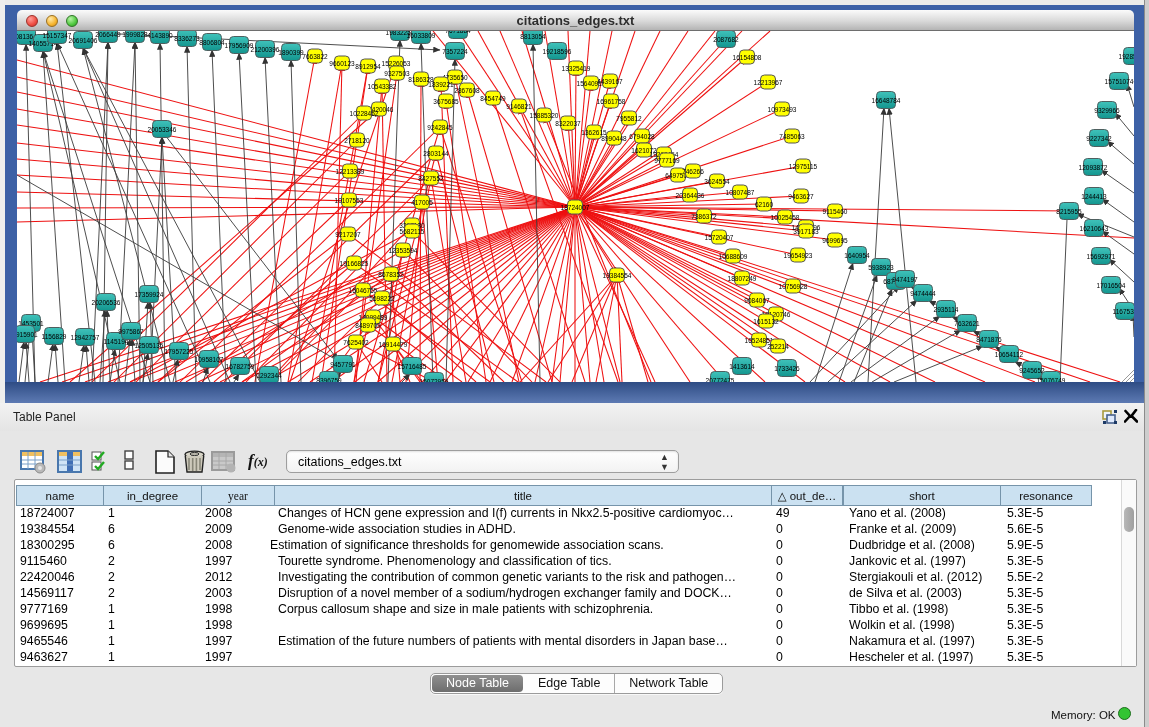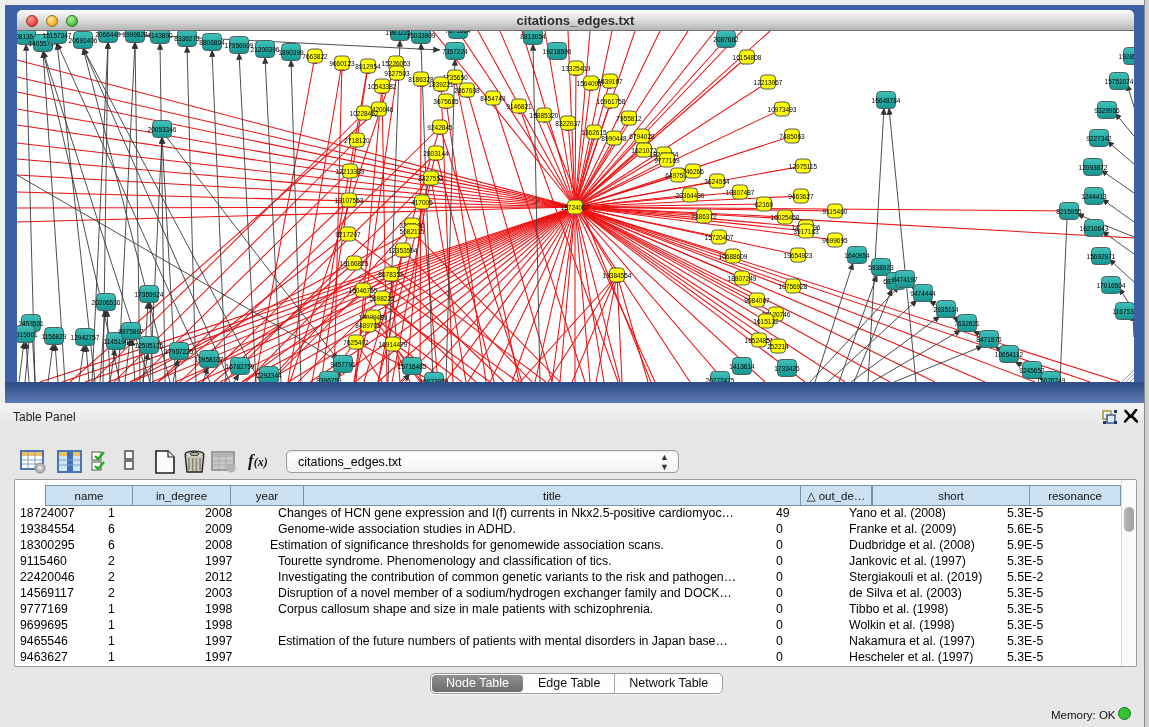--- a/index.html
+++ b/index.html
@@ -12,21 +12,21 @@
 #titlebar { left:17px; top:10px; width:1117px; height:21px; border-radius:5px 5px 0 0; background:linear-gradient(#fbfbfb,#d9d9d9 55%,#b4b4b4); border-bottom:1px solid #6e6e6e; }
 #titlebar .title { position:absolute; left:0; right:0; top:3px; text-align:center; font-size:13px; font-weight:bold; color:#2e2e2e; }
 .tl { position:absolute; top:15px; width:12px; height:12px; border-radius:50%; }
 #canvas { left:17px; top:31px; width:1117px; height:351px; background:#ffffff; overflow:hidden; }
 #rightstrip { left:1144px; top:0; width:5px; height:727px; background:#cdcdcd; border-left:1px solid #8b8b8b; }
 
 #panelhead { left:0; top:403px; width:1144px; height:28px; background:linear-gradient(#f2f2f2,#e4e4e4); }
 #panelhead .t { position:absolute; left:13px; top:7px; font-size:12px; color:#222; }
 #toolbar { left:0; top:431px; width:1144px; height:49px; background:#e6e6e6; }
 #tablepanel { left:14px; top:479px; width:1123px; height:188px; background:#ffffff; border:1px solid #9c9c9c; border-radius:2px; }
-.th { position:absolute; top:485px; height:21px; background:#cbe1f1; border:1px solid #7694aa; border-right:none; font-size:11.5px; color:#111; text-align:center; line-height:20px;margin-left:29px; }
+.th { position:absolute; top:485px; height:21px; background:#cbe1f1; border:1px solid #7694aa; border-right:none; font-size:11.5px; color:#111; text-align:center; line-height:20px; }
 .tr { position:absolute; left:14px; width:1100px; height:16px; font-size:12.3px; color:#000; }
 .tr span { position:absolute; top:0; white-space:nowrap; }
 #vsb { left:1121px; top:480px; width:15px; height:186px; background:#fafafa; border-left:1px solid #d9d9d9; }
 #vsb .thumb { position:absolute; left:2px; top:27px; width:10px; height:25px; background:linear-gradient(90deg,#b8b8b8,#9f9f9f); border-radius:5px; }
 
 #tabs { left:430px; top:673px; height:21px; border:1px solid #9b9b9b; border-radius:5px; background:#fdfdfd; font-size:12.5px; display:flex; overflow:hidden; box-shadow:0 1px 0 rgba(255,255,255,.7); }
 #tabs .seg { padding:0 14px; line-height:19px; color:#111; border-right:1px solid #a8a8a8; }
 #tabs .seg.sel { background:linear-gradient(#909090,#6d6d6d); color:#fff; border-right:none; border-radius:4px; margin:1px; line-height:17px; }
 #tabs .seg:last-child { border-right:none; }
 #memory { left:1051px; top:709px; font-size:11.5px; color:#111; }
@@ -941,21 +941,21 @@
 </svg>
 <div class="abs" style="left:248px;top:451px;width:26px;height:22px;font-family:'Liberation Serif',serif;font-style:italic;font-weight:bold;font-size:17px;color:#111;">f<span style="font-size:12px">(x)</span></div>
 <div class="abs" style="left:286px;top:450px;width:393px;height:23px;background:linear-gradient(#ffffff,#f2f2f2);border:1px solid #9e9e9e;border-radius:5px;box-shadow:inset 0 1px 2px rgba(0,0,0,.12);">
   <span style="position:absolute;left:11px;top:4px;font-size:12.5px;color:#000;">citations_edges.txt</span>
   <span style="position:absolute;right:9px;top:1px;font-size:9px;color:#333;line-height:10px;">▲<br>▼</span>
 </div>
 
 <div id="tablepanel" class="abs"></div>
 <div class="th" style="left:16px;width:87px;">name</div>
 <div class="th" style="left:103px;width:98px;">in_degree</div>
-<div class="th" style="left:201px;width:73px;">year</div>
+<div class="th" style="left:201px;width:73px;font-family:Liberation Serif, serif;">year</div>
 <div class="th" style="left:274px;width:497px;">title</div>
 <div class="th" style="left:771px;width:72px;border-right:1px solid #7694aa;">△ out_de…</div>
 <div class="th" style="left:843px;width:157px;">short</div>
 <div class="th" style="left:1000px;width:92px;border-right:1px solid #7694aa;">resonance</div>
 <div class="tr" style="top:506px">
     <span style="left:6px">18724007</span>
     <span style="left:94px">1</span>
     <span style="left:191px">2008</span>
     <span style="left:264px">Changes of HCN gene expression and I(f) currents in Nkx2.5-positive cardiomyoc…</span>
     <span style="left:762px">49</span>
@@ -988,21 +988,21 @@
     <span style="left:762px">0</span>
     <span style="left:835px">Jankovic et al. (1997)</span>
     <span style="left:993px">5.3E-5</span>
   </div>
 <div class="tr" style="top:570px">
     <span style="left:6px">22420046</span>
     <span style="left:94px">2</span>
     <span style="left:191px">2012</span>
     <span style="left:264px">Investigating the contribution of common genetic variants to the risk and pathogen…</span>
     <span style="left:762px">0</span>
-    <span style="left:835px">Stergiakouli et al. (2019)</span>
+    <span style="left:835px">Stergiakouli et al. (2012)</span>
     <span style="left:993px">5.5E-2</span>
   </div>
 <div class="tr" style="top:586px">
     <span style="left:6px">14569117</span>
     <span style="left:94px">2</span>
     <span style="left:191px">2003</span>
     <span style="left:264px">Disruption of a novel member of a sodium/hydrogen exchanger family and DOCK…</span>
     <span style="left:762px">0</span>
     <span style="left:835px">de Silva et al. (2003)</span>
     <span style="left:993px">5.3E-5</span>

